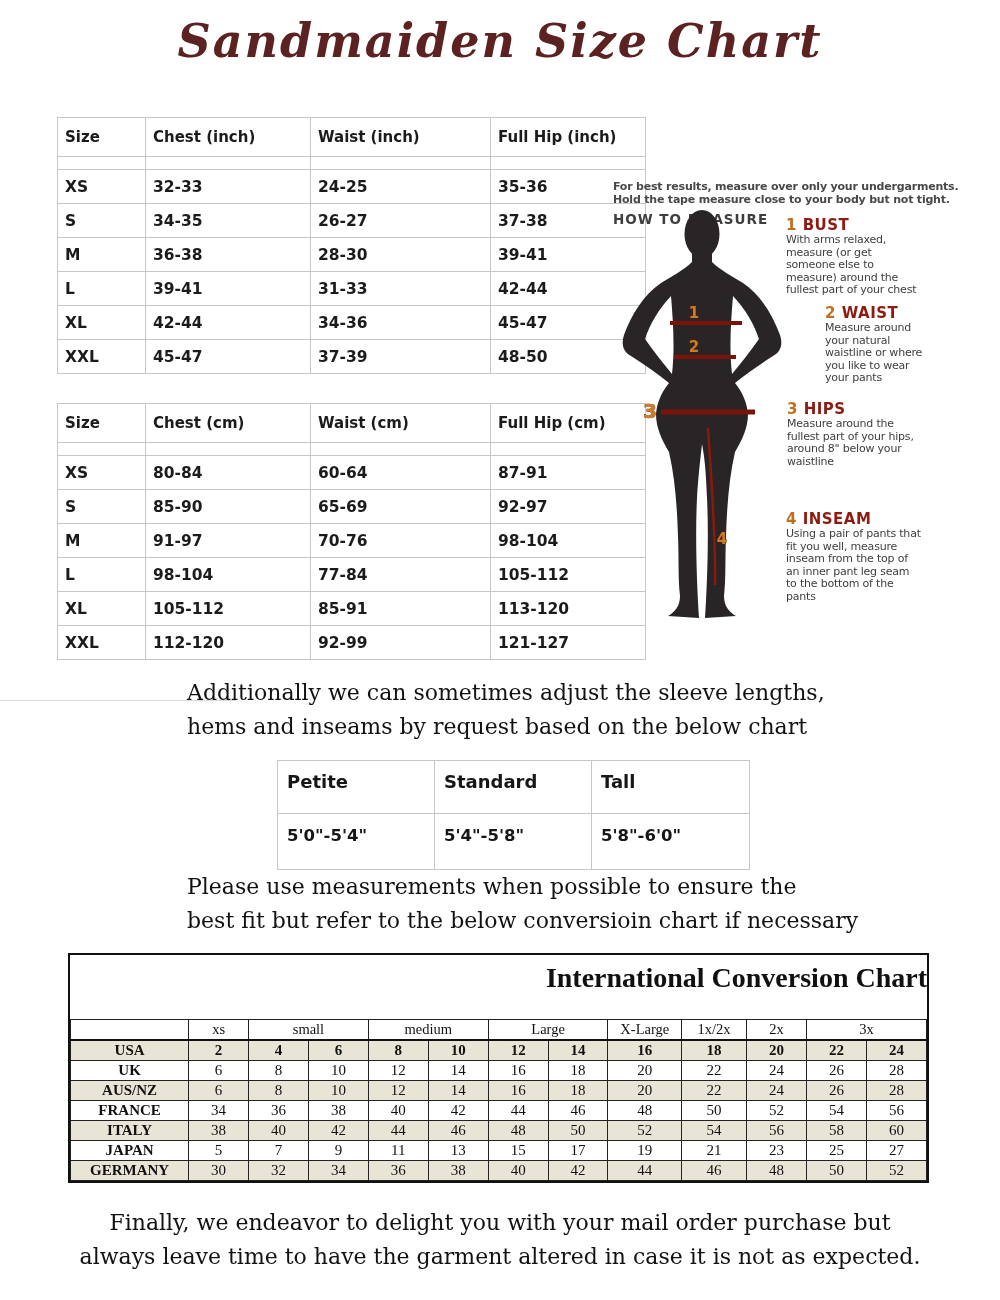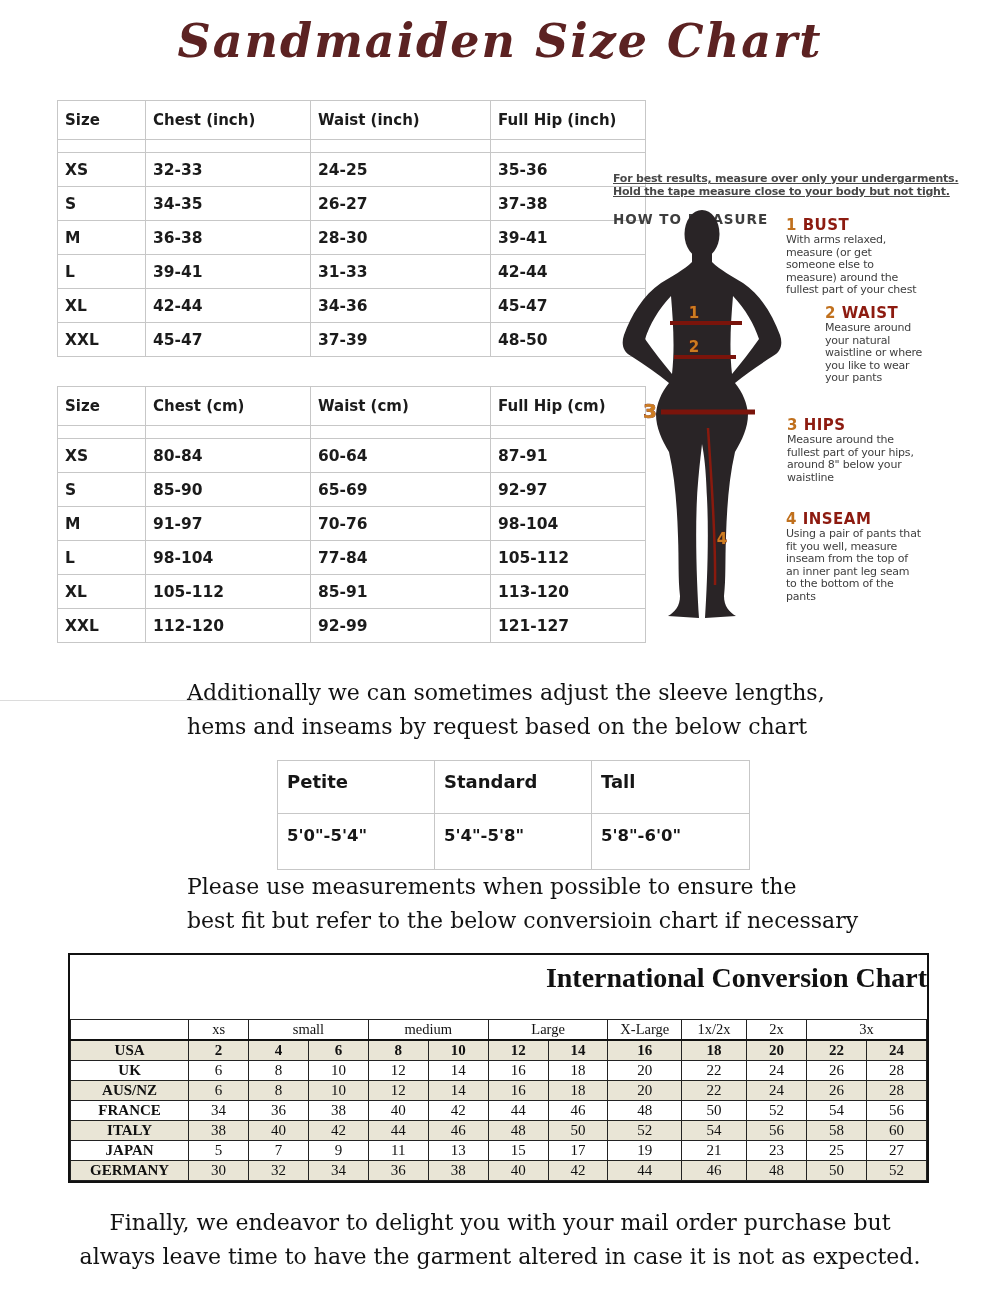--- a/index.html
+++ b/index.html
@@ -11,21 +11,21 @@
 
   
   .page-title{
     top:14px;left:0;width:1000px;text-align:center;
     font-family:"DejaVu Serif",serif;font-style:italic;font-weight:bold;
     font-size:46px;color:#5c2222;letter-spacing:2px;
   }
 
   
   table.size-table{
-    border-collapse:collapse;table-layout:fixed;width:588px;background:#fff;
+    border-collapse:collapse;table-layout:fixed;width:588px;background:#fff;margin-top:17px;
   }
   table.size-table td{
     border:1px solid #c7c7c7;
     font-weight:bold;color:#1b1b1b;font-size:15.5px;
     padding:0 0 0 7px;vertical-align:middle;white-space:nowrap;
   }
   table.size-table tr.hdr td{height:38px;font-size:15px;}
   table.size-table tr.gap td{height:12px;}
   table.size-table tr.data td{height:33px;}
 
@@ -201,21 +201,21 @@
   <tr class="data">
     <td>XXL</td>
     <td>112-120</td>
     <td>92-99</td>
     <td>121-127</td>
   </tr>
 </tbody>
   </table>
 
 <div class="abs htm-title" style="left:613px;top:163px;margin-top:48px;">HOW TO MEASURE</div>
-<div class="abs htm-intro" style="left:613px;top:172px;text-decoration:underline;">For best results, measure over only your undergarments.
+<div class="abs htm-intro" style="left:613px;top:180px;">For best results, measure over only your undergarments.
 Hold the tape measure close to your body but not tight.</div>
 
 <svg class="abs" style="left:612px;top:206px;" width="190" height="432" viewBox="0 0 190 432">
   <g fill="#292426" transform="translate(2,0)">
     <ellipse cx="88" cy="28" rx="17.5" ry="24"></ellipse>
     <rect x="78" y="40" width="20" height="22"></rect>
     <path fill-rule="evenodd" d="
       M 78 56
       C 70 64 58 70 47 77
       C 29 89 17 110 10 129
@@ -272,21 +272,21 @@
   <div class="step-head">
     <span class="step-num">2</span>
     <span class="step-name">WAIST</span>
   </div>
   <div class="step-body">Measure around
 your natural
 waistline or where
 you like to wear
 your pants</div>
 </div>
-<div class="abs" style="left:787px;top:416px;">
+<div class="abs" style="left:787px;top:400px;">
   <div class="step-head">
     <span class="step-num">3</span>
     <span class="step-name">HIPS</span>
   </div>
   <div class="step-body">Measure around the
 fullest part of your hips,
 around 8" below your
 waistline</div>
 </div>
 <div class="abs" style="left:786px;top:510px;">

